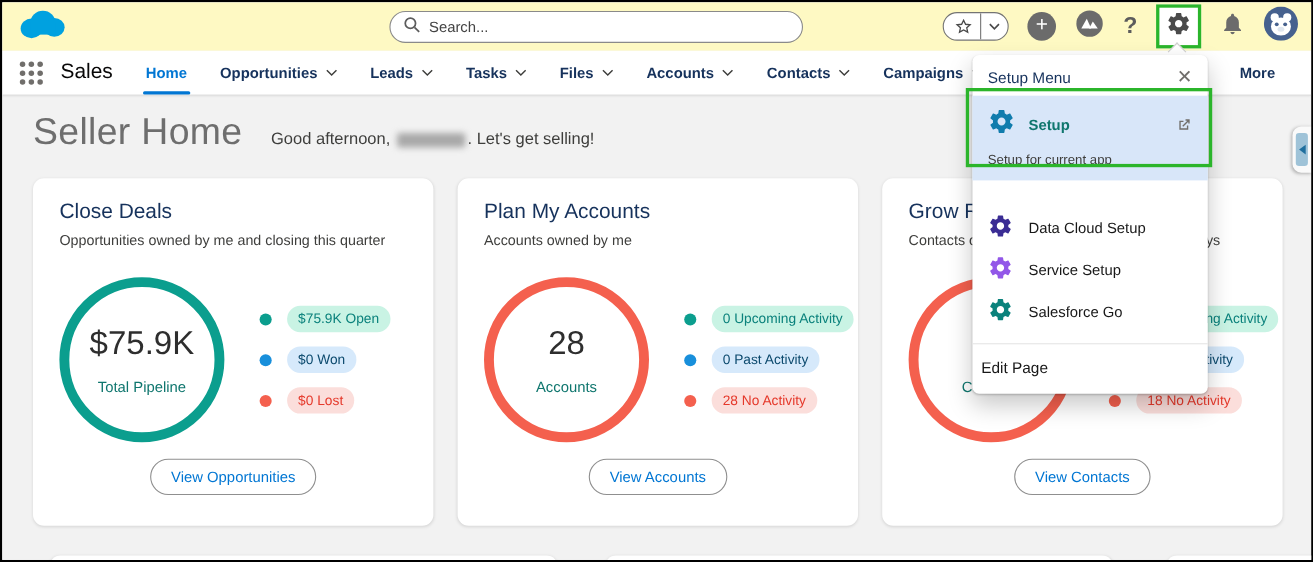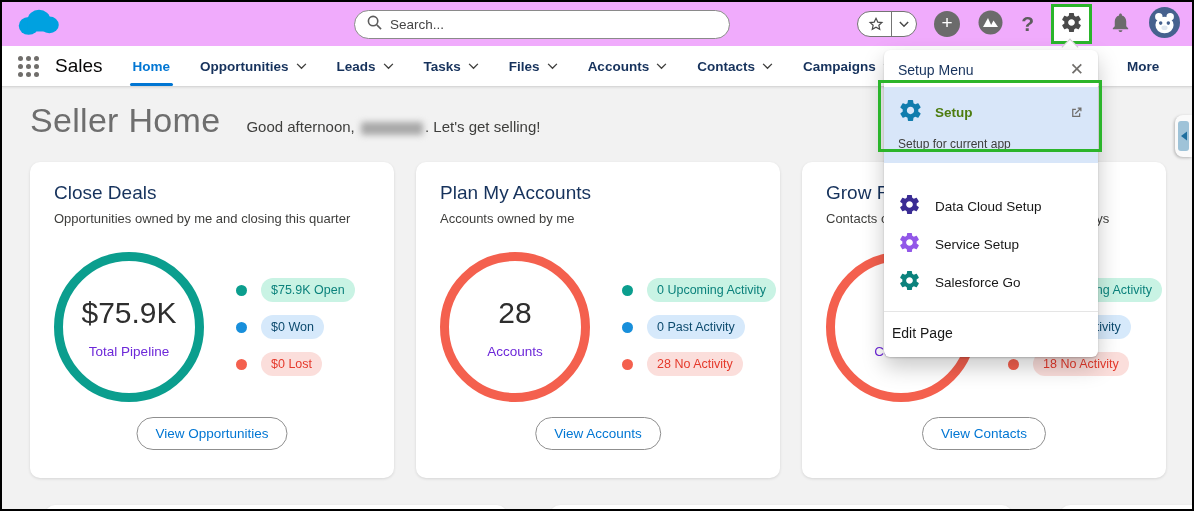--- a/index.html
+++ b/index.html
@@ -6,21 +6,21 @@
   html,body { width:1194px; height:511px; }
   body {
     position: relative;
     font-family: "Liberation Sans", sans-serif;
     background: #f2f2f2;
     border: 2px solid #000;
     overflow: hidden;
     color: #181818;
   }
   
-  .topbar { position:absolute; top:0; left:0; right:0; height:44px; background:#f0abfc; display:flex; align-items:center; z-index:5; }
+  .topbar { position:absolute; top:0; left:0; right:0; height:44px; background:#fef9c3; display:flex; align-items:center; z-index:5; }
   .sf-logo { position:absolute; left:14px; top:5px; }
   .searchbox { position:absolute; left:352px; top:8px; width:376px; height:29px; border:1px solid #8a8a8a; border-radius:15px; background:#fff; display:flex; align-items:center; padding:0 12px; gap:8px; }
   .searchbox input { border:none; outline:none; flex:1; font-size:13.5px; font-family:"Liberation Sans",sans-serif; color:#2e2e2e; background:transparent; }
   .searchbox input::placeholder { color:#444; }
   .top-icons { position:absolute; right:12px; top:0; height:44px; display:flex; align-items:center; gap:17px; }
   .fav-pill { display:flex; align-items:center; height:26px; border:1px solid #747474; border-radius:14px; overflow:hidden; background:#fff; }
   .fav-pill .star-part { padding:0 7px 0 10px; display:flex; align-items:center; }
   .fav-pill .caret-part { padding:0 7px; border-left:1px solid #747474; height:100%; display:flex; align-items:center; }
   .plus-circle { width:26px; height:26px; border-radius:50%; background:#6b6b6b; color:#fff; font-size:19px; line-height:24px; text-align:center; font-weight:400; }
   .help-q { font-size:21px; font-weight:700; color:#5c5c5c; }
@@ -42,42 +42,42 @@
   .greeting { font-size:15px; color:#3e3e3c; }
   .blur-name { display:inline-block; width:62px; height:13px; background:#a8a8a8; border-radius:2px; filter:blur(3px); vertical-align:middle; margin:0 2px; }
   
   .card { position:absolute; top:75px; width:364px; height:316px; background:#fff; border-radius:10px; box-shadow:0 1px 3px rgba(0,0,0,.12); padding:20px 24px; }
   .card h2 { font-size:19px; font-weight:500; color:#16325c; }
   .card .sub { font-size:13px; color:#3e3e3c; margin-top:7px; }
   .chart-row { display:flex; align-items:center; margin-top:26px; }
   .donut { width:150px; height:150px; border-radius:50%; border:9px solid #0b9e8e; display:flex; flex-direction:column; align-items:center; justify-content:center; flex-shrink:0; }
   .donut.coral { border-color:#f4604e; }
   .donut .val { font-size:30px; font-weight:300; color:#2e2e2e; }
-  .donut .lbl { font-size:13.5px; color:#6d28d9; margin-top:14px; }
+  .donut .lbl { font-size:13.5px; color:#0f766e; margin-top:14px; }
   .legend { margin-left:32px; display:flex; flex-direction:column; gap:13px; }
   .lrow { display:flex; align-items:center; gap:14px; }
   .dot { width:11px; height:11px; border-radius:50%; flex-shrink:0; }
   .dot.teal { background:#0b9e8e; } .dot.blue { background:#188fdb; } .dot.red { background:#f4604e; }
   .pill { font-size:12.5px; padding:5px 10px; border-radius:12px; white-space:nowrap; }
   .pill.mint { background:#c9f3e4; color:#0b827c; }
   .pill.blue { background:#d6e9fb; color:#0c4a6e; }
   .pill.red  { background:#fbdedb; color:#e5392b; }
   .view-btn { position:absolute; bottom:28px; left:50%; transform:translateX(-50%); border:1px solid #8f8f8f; border-radius:17px; background:#fff; color:#0176d3; font-size:13.5px; padding:8px 18px; white-space:nowrap; cursor:pointer; font-family:"Liberation Sans",sans-serif; }
   .stub { position:absolute; top:418px; height:40px; background:#fff; border-radius:10px 10px 0 0; box-shadow:0 1px 3px rgba(0,0,0,.12); }
   
   .edge-toggle { position:absolute; top:28px; right:0; width:17px; height:42px; background:#fafafa; border-radius:8px 0 0 8px; box-shadow:-1px 1px 3px rgba(0,0,0,.25); display:flex; align-items:center; justify-content:center; z-index:8; cursor:pointer; }
   .edge-toggle .pad { width:11px; height:30px; background:#9fc3d8; border-radius:3px; display:flex; align-items:center; justify-content:center; }
   
   .setup-menu { position:absolute; left:882px; top:48px; width:214px; background:#fff; border-radius:6px; box-shadow:0 1px 2px rgba(0,0,0,.2), 0 10px 22px rgba(0,0,0,.22); z-index:50; }
   .sm-head { display:flex; align-items:center; justify-content:space-between; padding:11px 14px 9px; }
   .sm-title { font-size:14px; color:#16325c; }
   .sm-close { font-size:17px; color:#706e6b; cursor:pointer; line-height:1; }
   .sm-setup { background:#d8e6f9; padding:11px 14px 12px; }
   .sm-setup .row { display:flex; align-items:center; gap:12px; }
-  .sm-setup .label { font-size:13.5px; font-weight:700; color:#4d7c0f; }
+  .sm-setup .label { font-size:13.5px; font-weight:700; color:#0f766e; }
   .sm-setup .ext { margin-left:auto; display:flex; }
   .sm-setup .desc { font-size:12px; color:#3e3e3c; margin-top:10px; }
   .sm-list { padding:24px 0 4px; }
   .sm-item { height:38px; display:flex; align-items:center; gap:14px; padding:0 14px; font-size:13.5px; color:#181818; cursor:pointer; }
   .sm-div { border-top:1px solid #e5e5e5; margin-top:6px; }
   .sm-footer { padding:13px 8px 16px; font-size:14px; color:#181818; cursor:pointer; }
   .ann-setup { position:absolute; left:876px; top:78px; width:224px; height:72px; border:3px solid #2bb52b; z-index:60; pointer-events:none; }
   .devc { width:24px; height:24px; border-radius:50%; background:#e3066a; display:flex; align-items:center; justify-content:center; flex-shrink:0; }
 </style>
 </head>

